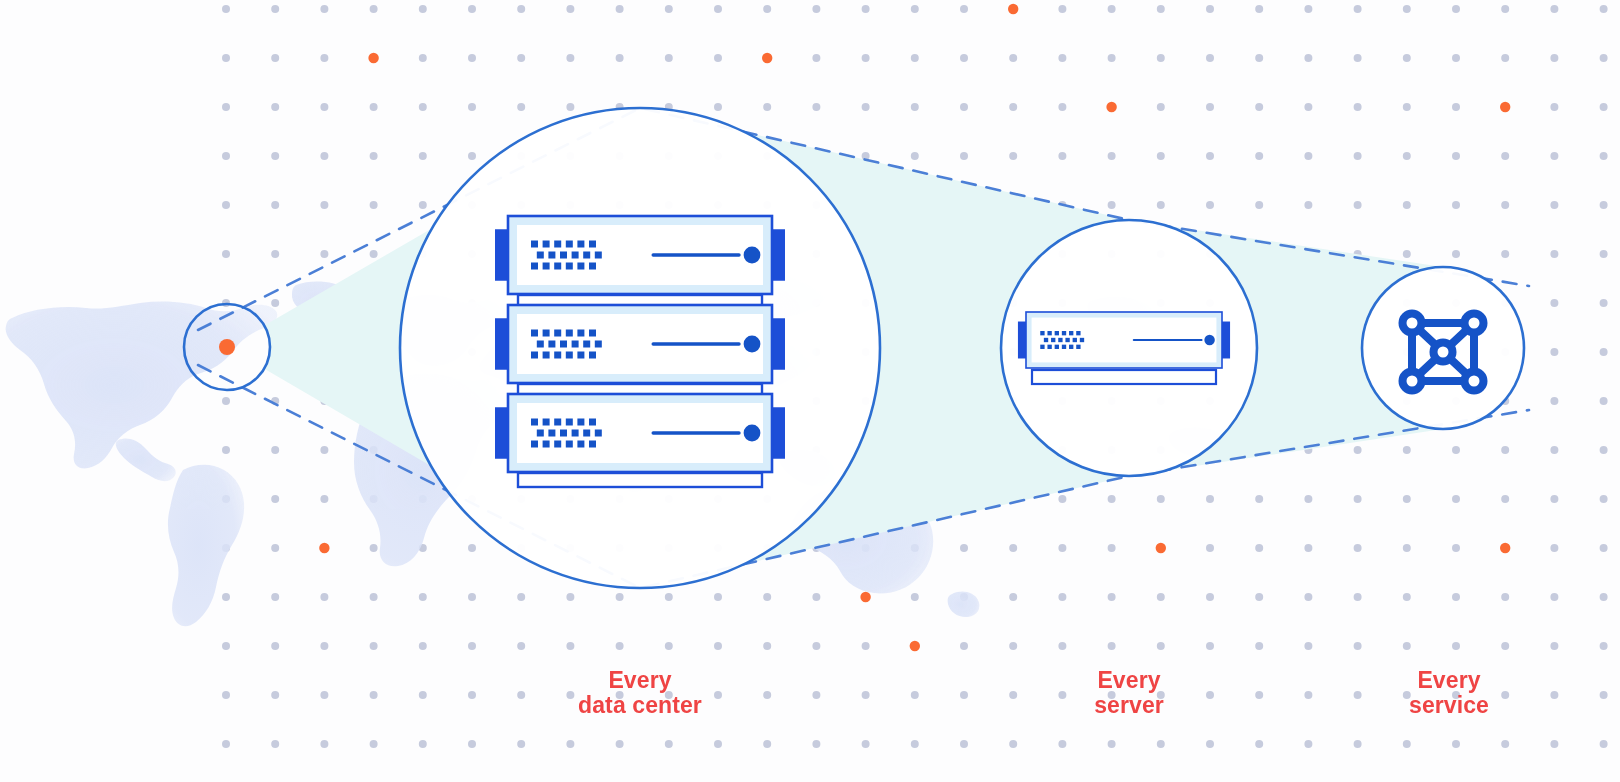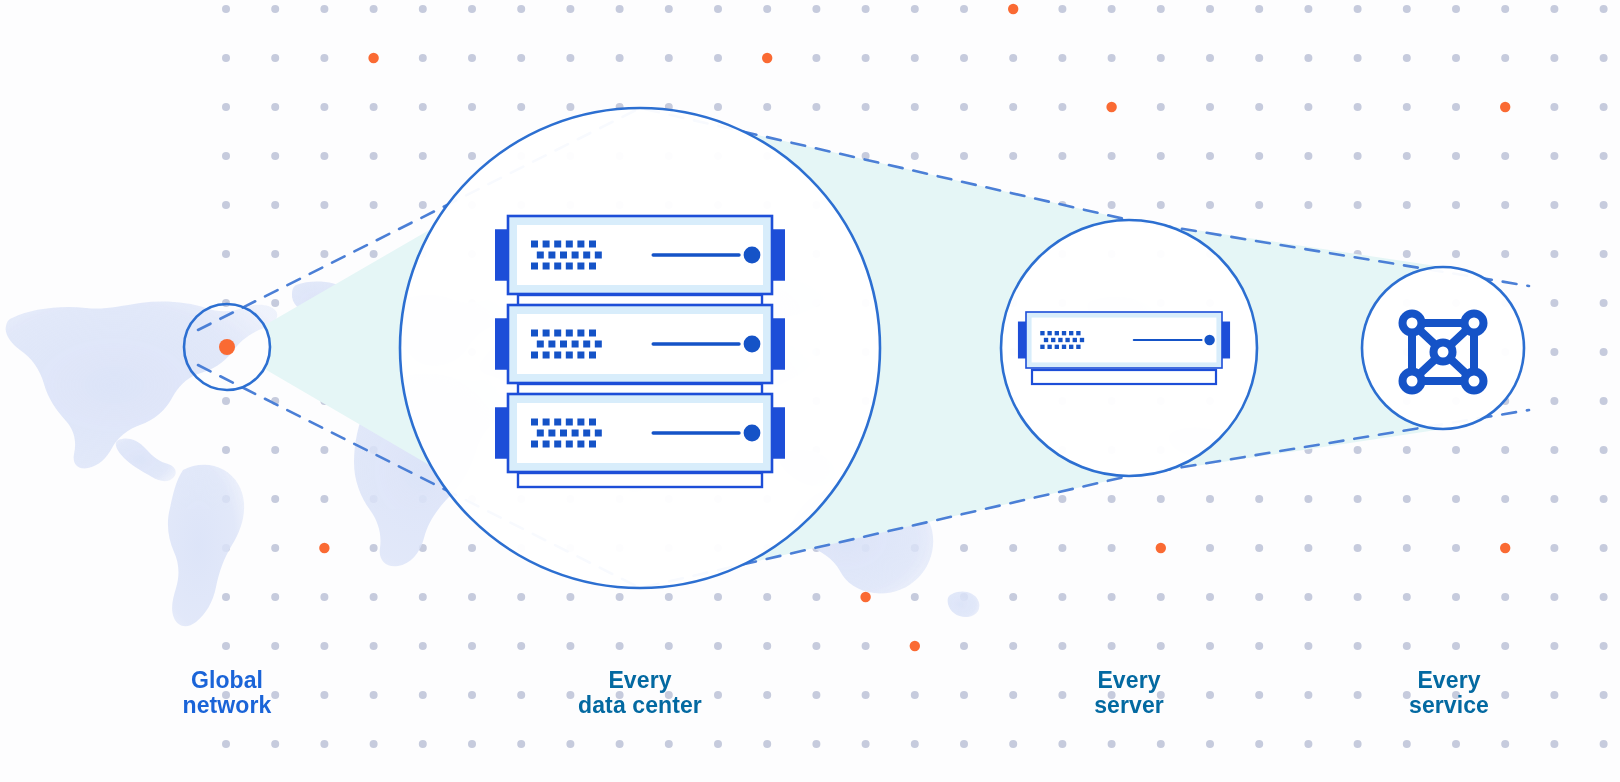--- a/index.html
+++ b/index.html
@@ -1,20 +1,20 @@
 <!DOCTYPE html>
 <html><head>
 <meta charset="utf-8">
 <style>
   html,body{margin:0;padding:0;background:#ffffff;}
   body{width:1620px;height:782px;overflow:hidden;font-family:"Liberation Sans",sans-serif;}
   #stage{position:relative;width:1620px;height:782px;background:#fdfdfe;overflow:hidden;}
   #scene{position:absolute;inset:0;}
   .lbl{position:absolute;text-align:center;font-size:23px;line-height:25px;font-weight:700;letter-spacing:.1px;white-space:pre-line;}
-  .lbl.dark{color:#0369a1;}
+  .lbl.dark{color:#ef4444;}
   .lbl.blue{color:#1a64d8;}
 </style>
 </head>
 <body>
 
 <div id="stage">
 
   <svg id="scene" viewBox="0 0 1620 782" width="1620" height="782">
     <defs>
 
@@ -721,22 +721,20 @@
           <circle cx="1474" cy="323" r="9.5"></circle>
           <circle cx="1412" cy="381" r="9.5"></circle>
           <circle cx="1474" cy="381" r="9.5"></circle>
           <circle cx="1443" cy="352" r="9.5"></circle>
         </g>
       </g>
 
     </g>
   </svg>
 
-  <div class="lbl blue" style="left:127px;top:668px;width:200px;">Global
-network</div>
 
   <div class="lbl dark" style="left:520px;top:668px;width:240px;">Every
 data center</div>
 
   <div class="lbl dark" style="left:1029px;top:668px;width:200px;">Every
 server</div>
 
   <div class="lbl dark" style="left:1349px;top:668px;width:200px;">Every
 service</div>
 

